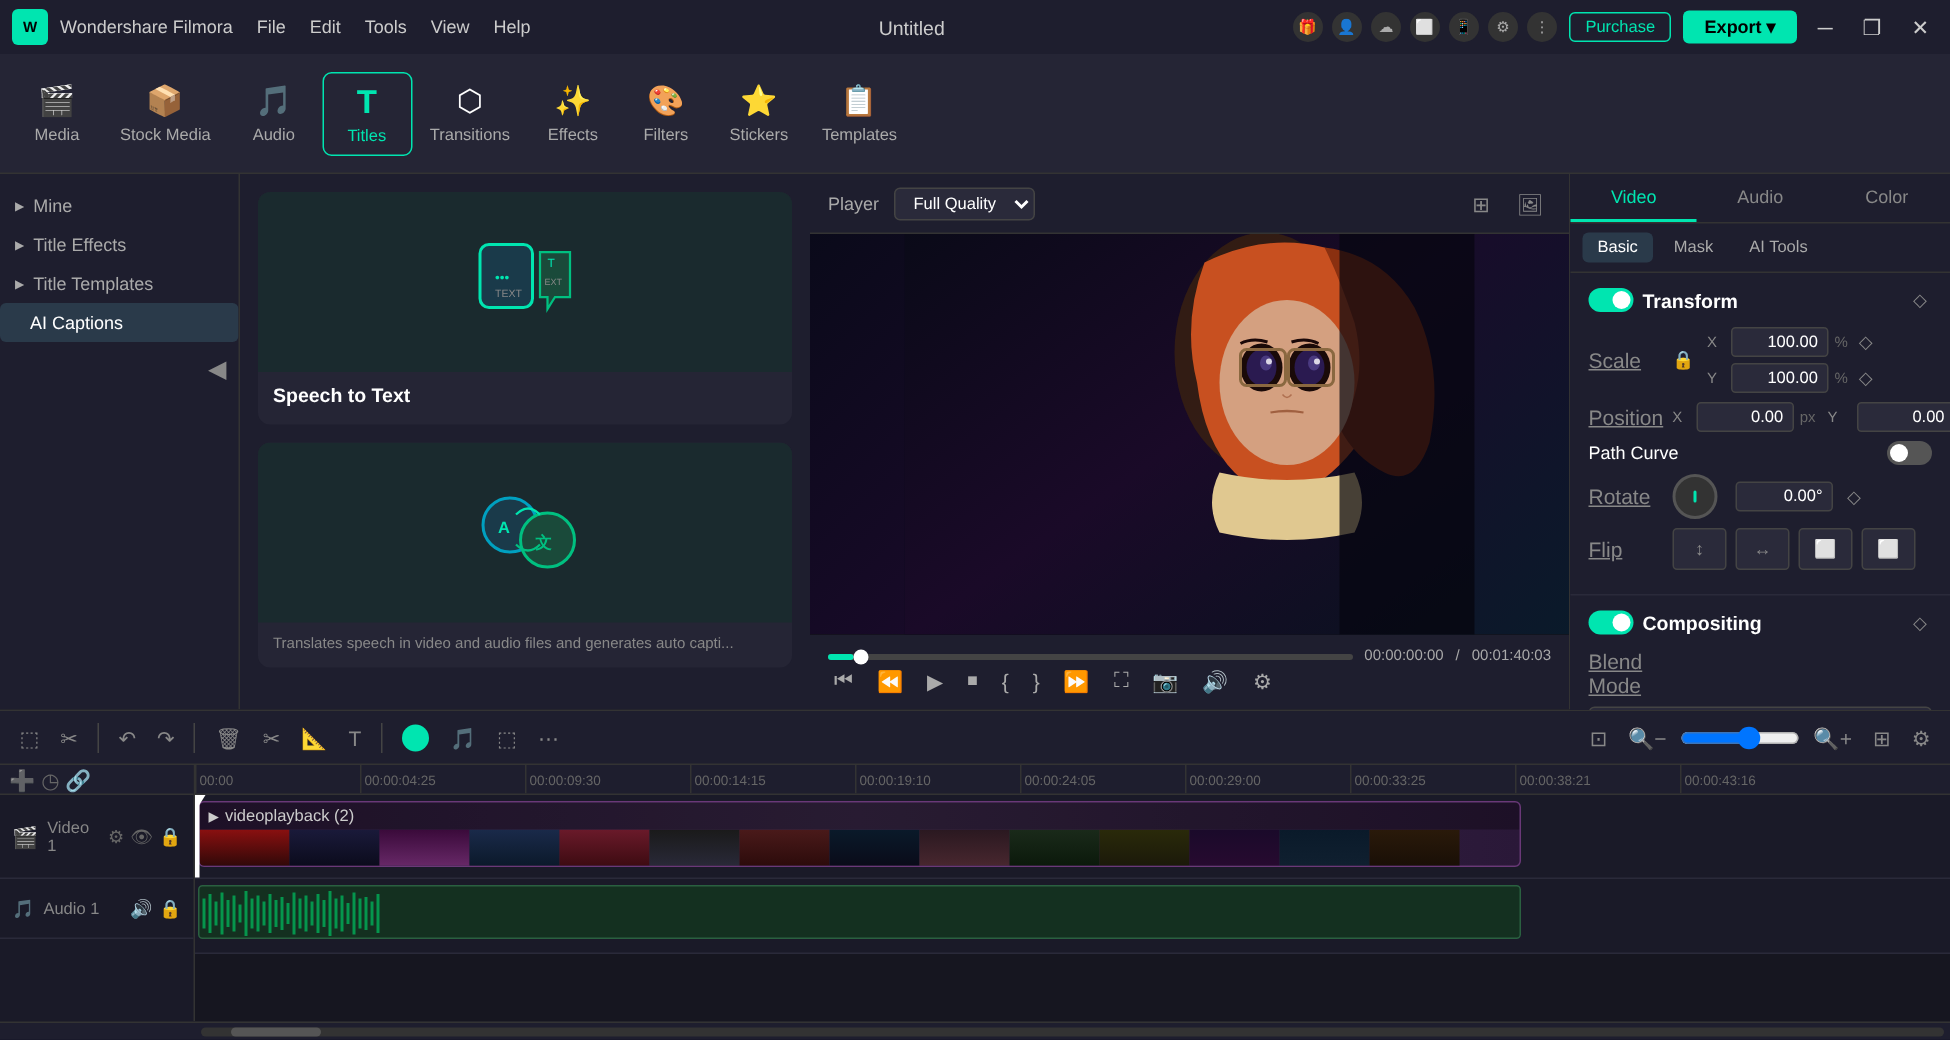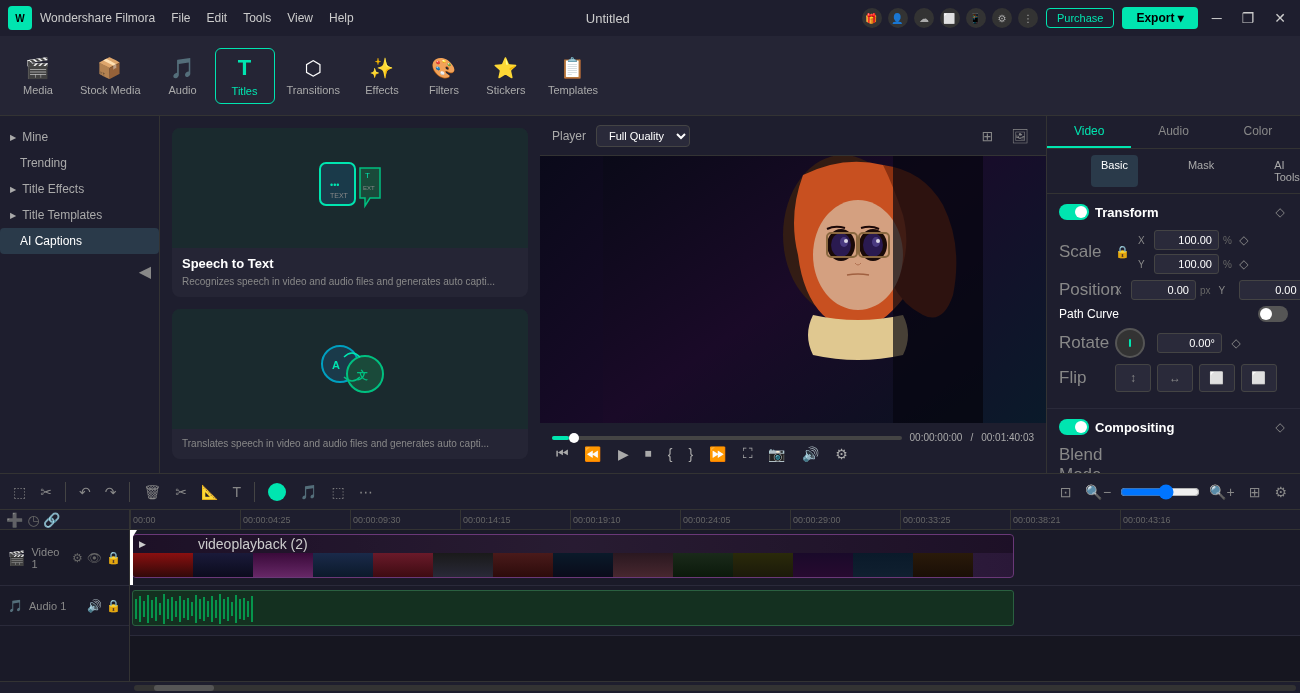--- a/index.html
+++ b/index.html
@@ -69,32 +69,32 @@
     .time-text { font-size: 10px; color: #aaa; white-space: nowrap; }
     .controls-row { display: flex; align-items: center; gap: 8px; }
     .ctrl-btn { background: none; border: none; color: #aaa; cursor: pointer; font-size: 14px; padding: 2px 4px; }
 
     
     #right-panel { width: 254px; background: #1e1e2e; border-left: 1px solid #333; flex-shrink: 0; display: flex; flex-direction: column; overflow-y: auto; }
     #right-panel-tabs { display: flex; border-bottom: 1px solid #333; }
     .rpanel-tab { flex: 1; text-align: center; padding: 8px 4px; cursor: pointer; font-size: 12px; color: #888; border-bottom: 2px solid transparent; }
     .rpanel-tab.active { color: #00e5b0; border-bottom: 2px solid #00e5b0; }
     #right-panel-subtabs { display: flex; padding: 6px 8px; gap: 4px; border-bottom: 1px solid #333; }
-    .rsubtab { padding: 4px 10px; border-radius: 4px; font-size: 11px; cursor: pointer; color: #aaa; margin-left: 36px; }
+    .rsubtab { padding: 4px 10px; border-radius: 4px; font-size: 11px; cursor: pointer; color: #aaa; }
     .rsubtab.active { background: #2a3a4a; color: #fff; }
     .rpanel-section { padding: 10px 12px; border-bottom: 1px solid #2a2a3a; }
     .rpanel-section-header { display: flex; align-items: center; gap: 6px; margin-bottom: 10px; cursor: pointer; }
     .rpanel-section-title { font-size: 13px; font-weight: bold; color: #fff; flex: 1; }
     .toggle-switch { width: 30px; height: 16px; background: #00e5b0; border-radius: 8px; position: relative; cursor: pointer; }
     .toggle-switch.off { background: #555; }
     .toggle-knob { width: 12px; height: 12px; background: #fff; border-radius: 50%; position: absolute; top: 2px; left: 16px; }
     .toggle-knob.off { left: 2px; }
     .diamond-btn { width: 16px; height: 16px; background: none; border: none; cursor: pointer; color: #888; font-size: 12px; }
     .prop-row { display: flex; align-items: center; gap: 6px; margin-bottom: 6px; }
-    .prop-label { color: #888; font-size: 17px; width: 50px; }
+    .prop-label { color: #888; font-size: 14px; width: 50px; text-decoration: underline; }
     .prop-input { background: #2a2a3a; border: 1px solid #444; color: #fff; padding: 3px 6px; border-radius: 3px; font-size: 11px; width: 65px; text-align: right; }
     .prop-unit { color: #666; font-size: 10px; }
     .lock-icon { color: #888; font-size: 12px; margin-right: 2px; }
     .xy-group { display: flex; flex-direction: column; gap: 4px; }
     .xy-row { display: flex; align-items: center; gap: 4px; }
     .xy-label { color: #888; font-size: 10px; width: 12px; }
     .path-curve-row { display: flex; align-items: center; justify-content: space-between; margin-bottom: 6px; }
     .path-curve-label { font-size: 12px; color: #fff; }
     .rotate-dial { width: 30px; height: 30px; background: #333; border-radius: 50%; border: 2px solid #555; display: flex; align-items: center; justify-content: center; }
     .flip-btns { display: flex; gap: 6px; }
@@ -196,23 +196,20 @@
 <div id="main">
 
   <div id="sidebar">
     <div class="sidebar-section">
       <div class="sidebar-header">
         <span class="arrow">▶</span>
         <span>Mine</span>
       </div>
     </div>
     <div class="sidebar-section">
-      <div class="sidebar-item">Trending</div>
-    </div>
-    <div class="sidebar-section">
       <div class="sidebar-header">
         <span class="arrow">▶</span>
         <span>Title Effects</span>
       </div>
     </div>
     <div class="sidebar-section">
       <div class="sidebar-header">
         <span class="arrow">▶</span>
         <span>Title Templates</span>
       </div>
@@ -236,21 +233,20 @@
               <rect x="10" y="15" width="35" height="42" rx="6" fill="#1a3a4a" stroke="#00e5b0" stroke-width="2"></rect>
               <text x="20" y="40" fill="#00e5b0" font-size="9">•••</text>
               <text x="20" y="50" fill="#888" font-size="7">TEXT</text>
               <path d="M50 20 L70 20 L70 50 L60 50 L55 58 L55 50 L50 50 Z" fill="#1a4a3a" stroke="#00c080" stroke-width="1.5"></path>
               <text x="55" y="30" fill="#00e5b0" font-size="8">T</text>
               <text x="53" y="42" fill="#888" font-size="6">EXT</text>
             </svg>
           </div>
           <div class="card-body">
             <div class="card-title">Speech to Text</div>
-            <div class="card-desc">Recognizes speech in video and audio files and generates auto capti...</div>
           </div>
 
         </div>
 
         <div class="card">
           <div class="card-img">
             <svg viewBox="0 0 80 80" xmlns="http://www.w3.org/2000/svg">
               <circle cx="30" cy="35" r="18" fill="#1a3a4a" stroke="#00a0c0" stroke-width="2"></circle>
               <text x="22" y="40" fill="#00e5b0" font-size="11" font-weight="bold">A</text>
               <circle cx="55" cy="45" r="18" fill="#1a4a3a" stroke="#00c080" stroke-width="2"></circle>
@@ -535,21 +531,21 @@
 
       <div class="video-track" style="position:relative;">
 
         <div style="position:absolute;left:0;top:0;width:3px;height:100%;background:#fff;z-index:20;">
           <div style="width:0;height:0;border-left:5px solid transparent;border-right:5px solid transparent;border-top:8px solid #fff;position:absolute;top:0;left:-3.5px;"></div>
         </div>
 
         <div style="position:absolute;left:2px;top:4px;width:882px;height:44px;background:linear-gradient(90deg,#2a1838,#3a2848,#2a1838);border:1px solid #6a3878;border-radius:4px;overflow:hidden;">
           <div style="display:flex;align-items:center;padding:2px 6px;background:rgba(0,0,0,0.3);height:18px;">
             <span style="font-size:9px;color:#ccc;margin-right:4px;">▶</span>
-            <span style="font-size:14px;color:#ccc;margin-left:48px;">videoplayback (2)</span>
+            <span style="font-size:11px;color:#ccc;">videoplayback (2)</span>
           </div>
 
           <div style="display:flex;height:26px;overflow:hidden;">
             <div style="width:60px;height:26px;background:linear-gradient(to bottom,#8a1010,#2a0808);flex-shrink:0;"></div>
             <div style="width:60px;height:26px;background:linear-gradient(to bottom,#1a1a3a,#0a0a1a);flex-shrink:0;"></div>
             <div style="width:60px;height:26px;background:linear-gradient(to bottom,#3a0a3a,#6a2a6a);flex-shrink:0;"></div>
             <div style="width:60px;height:26px;background:linear-gradient(to bottom,#1a2a4a,#0a1828);flex-shrink:0;"></div>
             <div style="width:60px;height:26px;background:linear-gradient(to bottom,#6a1a2a,#3a0a10);flex-shrink:0;"></div>
             <div style="width:60px;height:26px;background:linear-gradient(to bottom,#1a1a1a,#2a2a3a);flex-shrink:0;"></div>
             <div style="width:60px;height:26px;background:linear-gradient(to bottom,#4a1a1a,#2a0a0a);flex-shrink:0;"></div>

